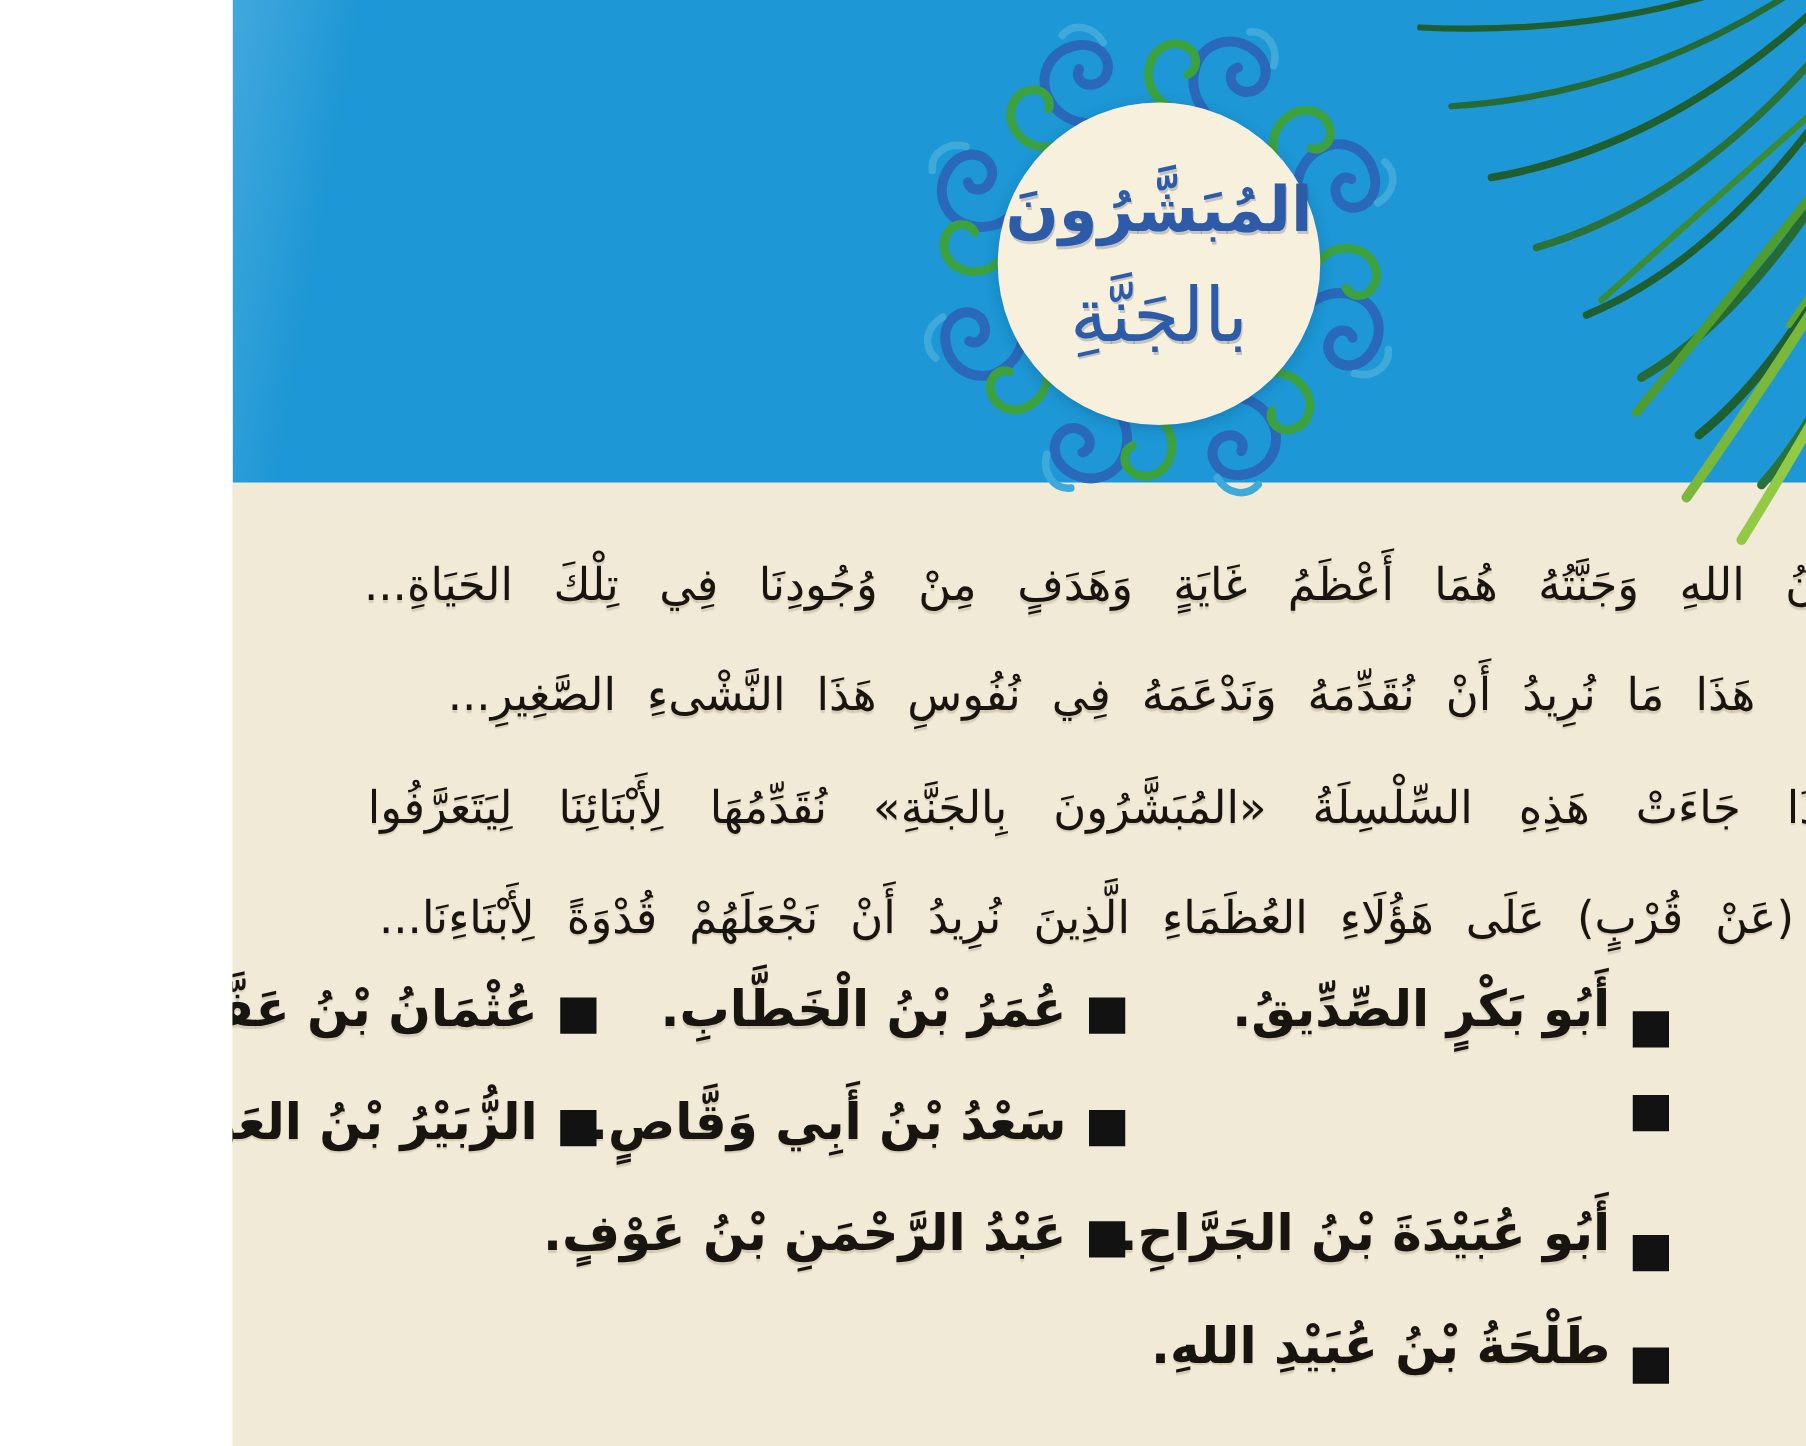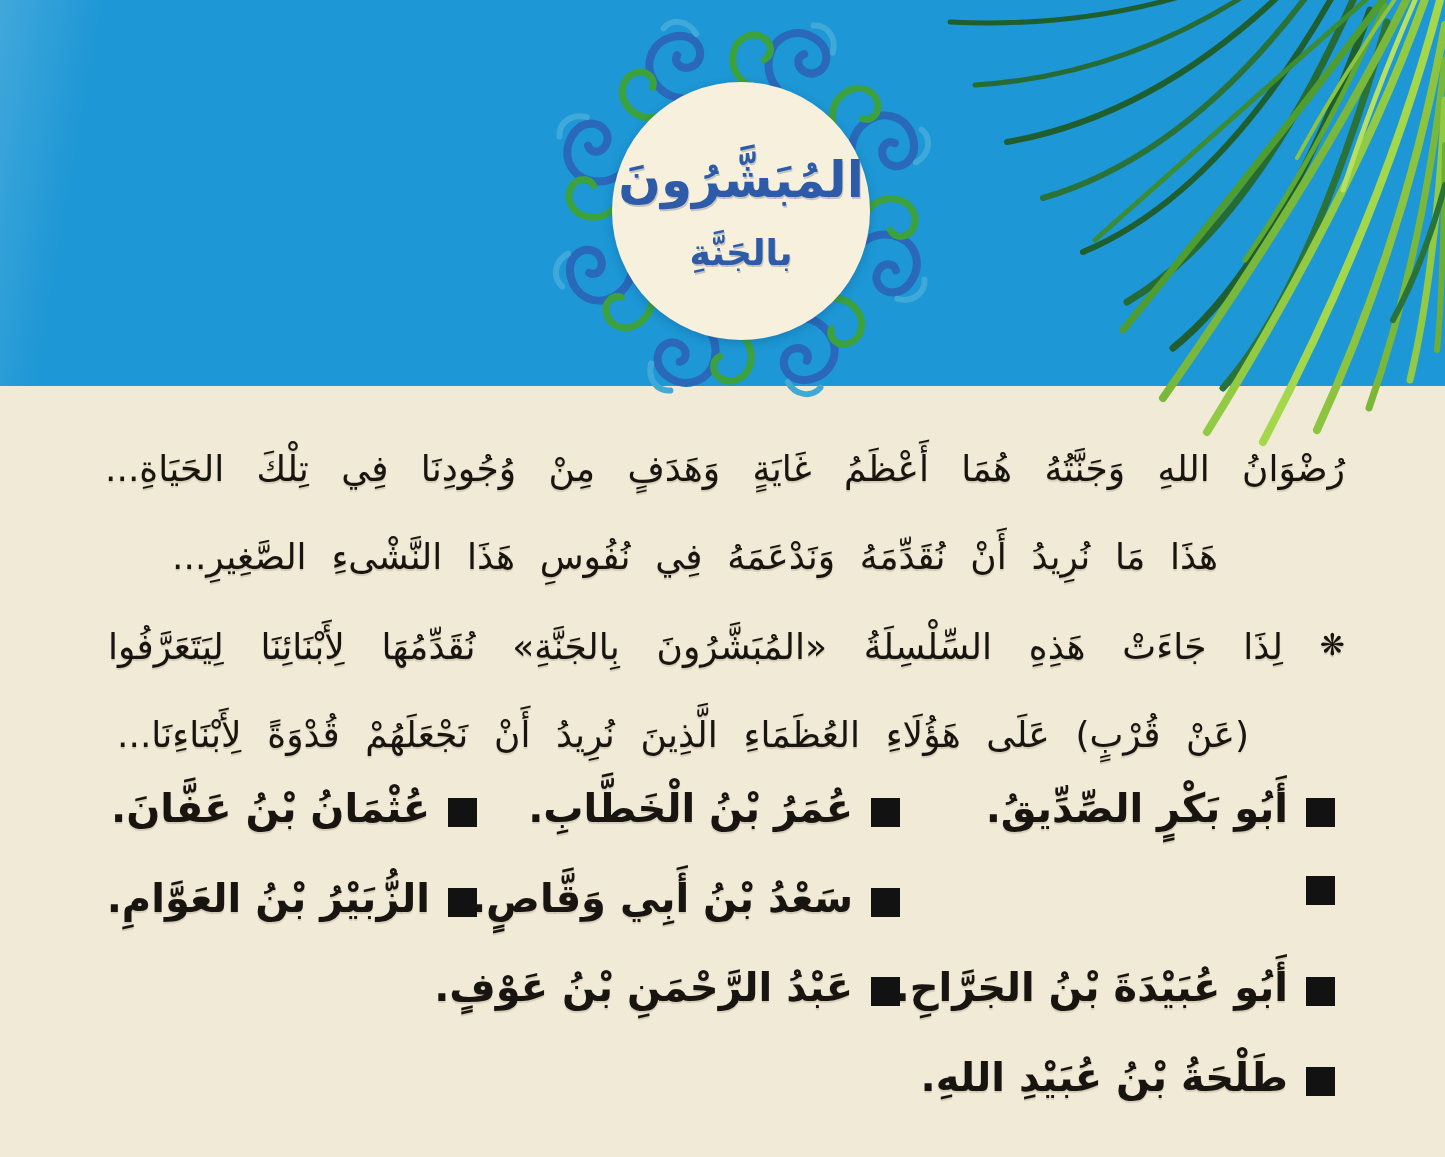--- a/index.html
+++ b/index.html
@@ -1,18 +1,18 @@
 <!DOCTYPE html>
 <html lang="ar" dir="rtl" style="--banner: #1d97d5; --paper: #f1ead7; --logo-ink: #2e5ba8; --ink: #181410;"><head>
 <meta charset="utf-8">
 <style>
   html,body{margin:0;padding:0;}
   .page{
     position:relative;
-    width:1445px;height:1157px;
+    width:1259px;height:1157px;
     background:var(--paper,#f1ead7);
     overflow:hidden;
     font-family:"DejaVu Sans", sans-serif;
     direction:rtl;
   }
   
   .banner{
     position:absolute;left:0;top:0;width:1445px;height:386px;
     background:
       linear-gradient(100deg, rgba(255,255,255,.16) 0%, rgba(255,255,255,0) 7%),
@@ -28,21 +28,21 @@
     box-shadow:0 3px 10px rgba(0,60,110,.25);
     display:flex;flex-direction:column;align-items:center;justify-content:center;
     gap:30px;
   }
   .logo-l1{
     font-size:50px;font-weight:bold;color:var(--logo-ink,#2e5ba8);
     text-shadow:1px 2px 0 rgba(20,40,90,.22);
     line-height:1;margin-top:4px;
   }
   .logo-l2{
-    font-size:36px;font-weight:bold;color:var(--logo-ink,#2e5ba8);
+    font-size:60px;font-weight:normal;color:var(--logo-ink,#2e5ba8);
     text-shadow:1px 2px 0 rgba(20,40,90,.22);
     line-height:1;
   }
   
   .para{
     position:absolute;
     font-weight:normal;color:var(--ink,#181410);
     font-size:36px;line-height:1.6;
     text-align:justify;text-align-last:justify;
     text-shadow:0 2px 1px rgba(90,70,40,.18);
@@ -56,21 +56,21 @@
   
   .name-item{
     position:absolute;
     display:flex;direction:rtl;align-items:center;gap:18px;
     font-size:40px;font-weight:bold;color:var(--ink,#181410);
     white-space:nowrap;line-height:1.5;
     text-shadow:0 2px 1px rgba(90,70,40,.18);
   }
   .sq{width:29px;height:29px;background:#121212;flex:none;margin-top:8px;}
   
-  .c1{right:110px;}  .c2{right:545px;}  .c3{right:968px;}
+  .c1{right:110px;align-items:flex-end;}  .c2{right:545px;}  .c3{right:968px;}
   .r1{top:778px;}    .r2{top:868px;}    .r3{top:957px;}   .r4{top:1047px;}
 </style>
 </head>
 <body>
 
 <div class="page">
 
   <div class="banner">
 
     <svg class="palm" viewBox="0 0 500 470" fill="none" stroke-linecap="round">

